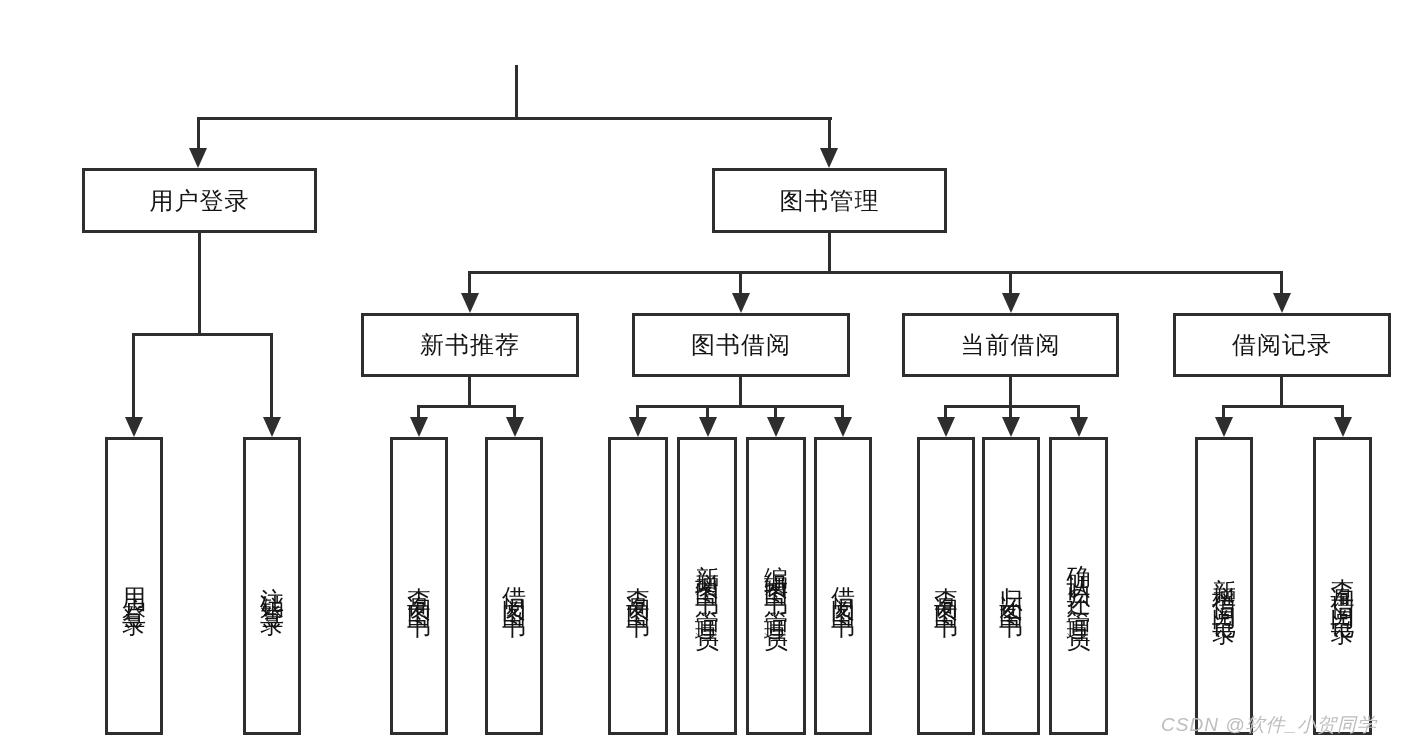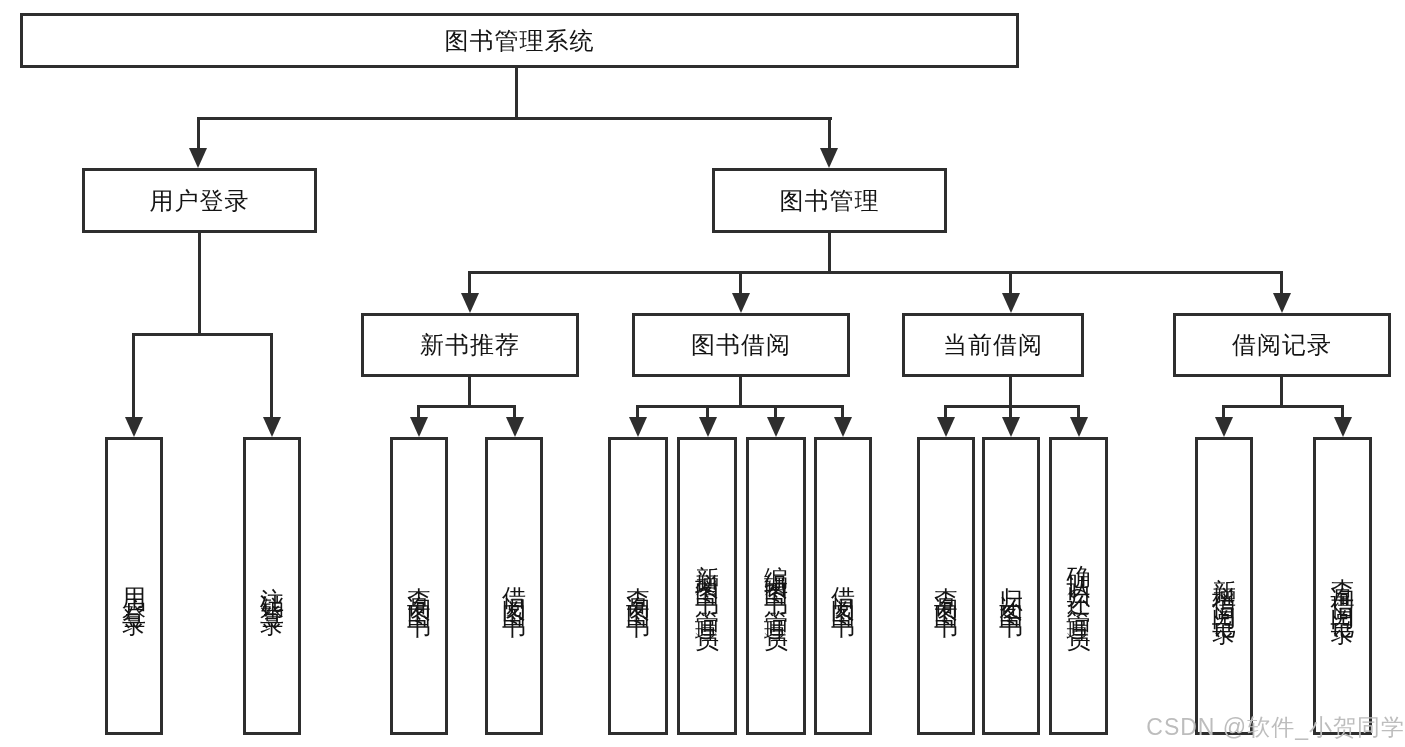--- a/index.html
+++ b/index.html
@@ -41,54 +41,52 @@
   .hl { position: absolute; height: 3px; background: var(--line); }
   .arrow {
     position: absolute;
     width: 0; height: 0;
     border-left: 9px solid transparent;
     border-right: 9px solid transparent;
     border-top: 20px solid var(--line);
   }
   .watermark {
     position: absolute;
-    right: 0;
+    right: 28px;
     top: 712px;
-    font-size: 23px;
+    font-size: 19px;
     color: var(--watermark);
     letter-spacing: 1px;
     white-space: nowrap;
+    font-style: italic;
   }
 </style>
 </head>
 <body>
 
 <div class="diagram">
 
-  <div class="node" style="left:20px; top:13px; width:999px; height:55px;">
-    <span>图书管理系统</span>
-  </div>
 
   <div class="node" style="left:82px; top:168px; width:235px; height:65px;">
     <span>用户登录</span>
   </div>
 
   <div class="node" style="left:712px; top:168px; width:235px; height:65px;justify-content:center;">
     <span>图书管理</span>
   </div>
 
   <div class="node" style="left:361px; top:313px; width:218px; height:64px;">
     <span>新书推荐</span>
   </div>
 
   <div class="node" style="left:632px; top:313px; width:218px; height:64px;">
     <span>图书借阅</span>
   </div>
 
-  <div class="node" style="left:902px; top:313px; width:182px; height:64px;">
+  <div class="node" style="left:902px; top:313px; width:217px; height:64px;">
     <span>当前借阅</span>
   </div>
 
   <div class="node" style="left:1173px; top:313px; width:218px; height:64px;">
     <span>借阅记录</span>
   </div>
 
   <div class="node leaf" style="left:105px; top:437px; width:58px; height:298px;">
     <span class="vtext">用户登录</span>
   </div>

